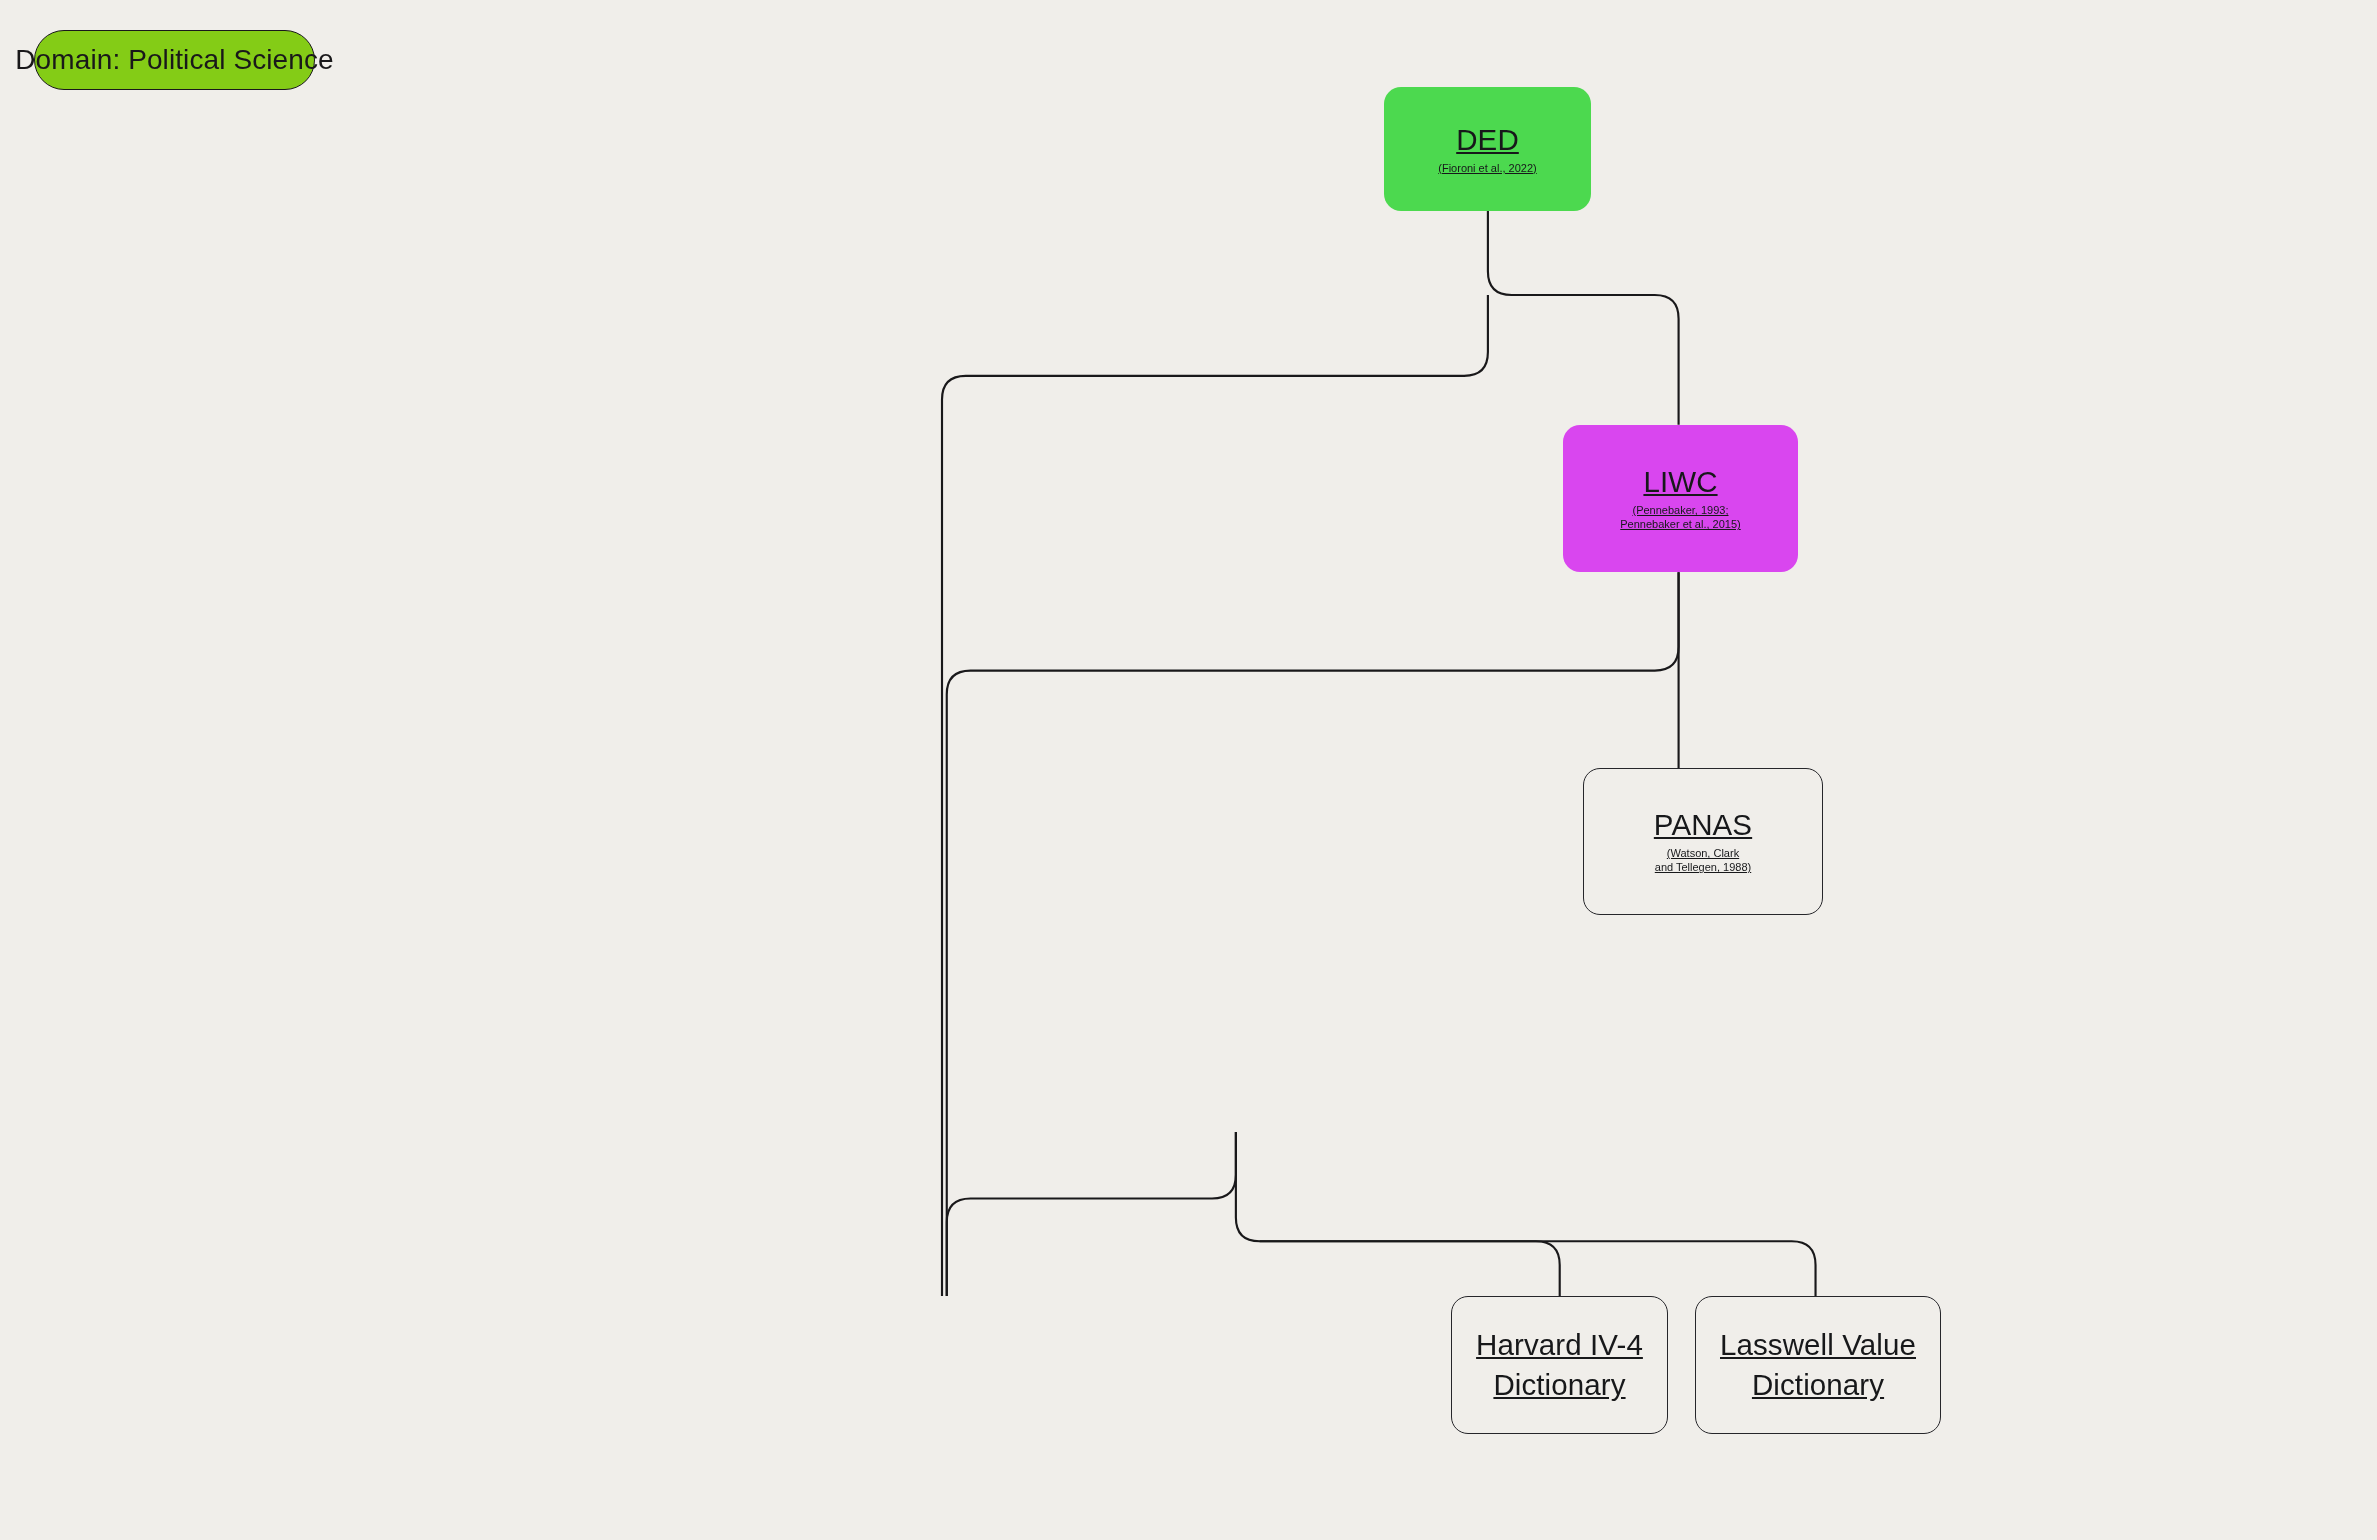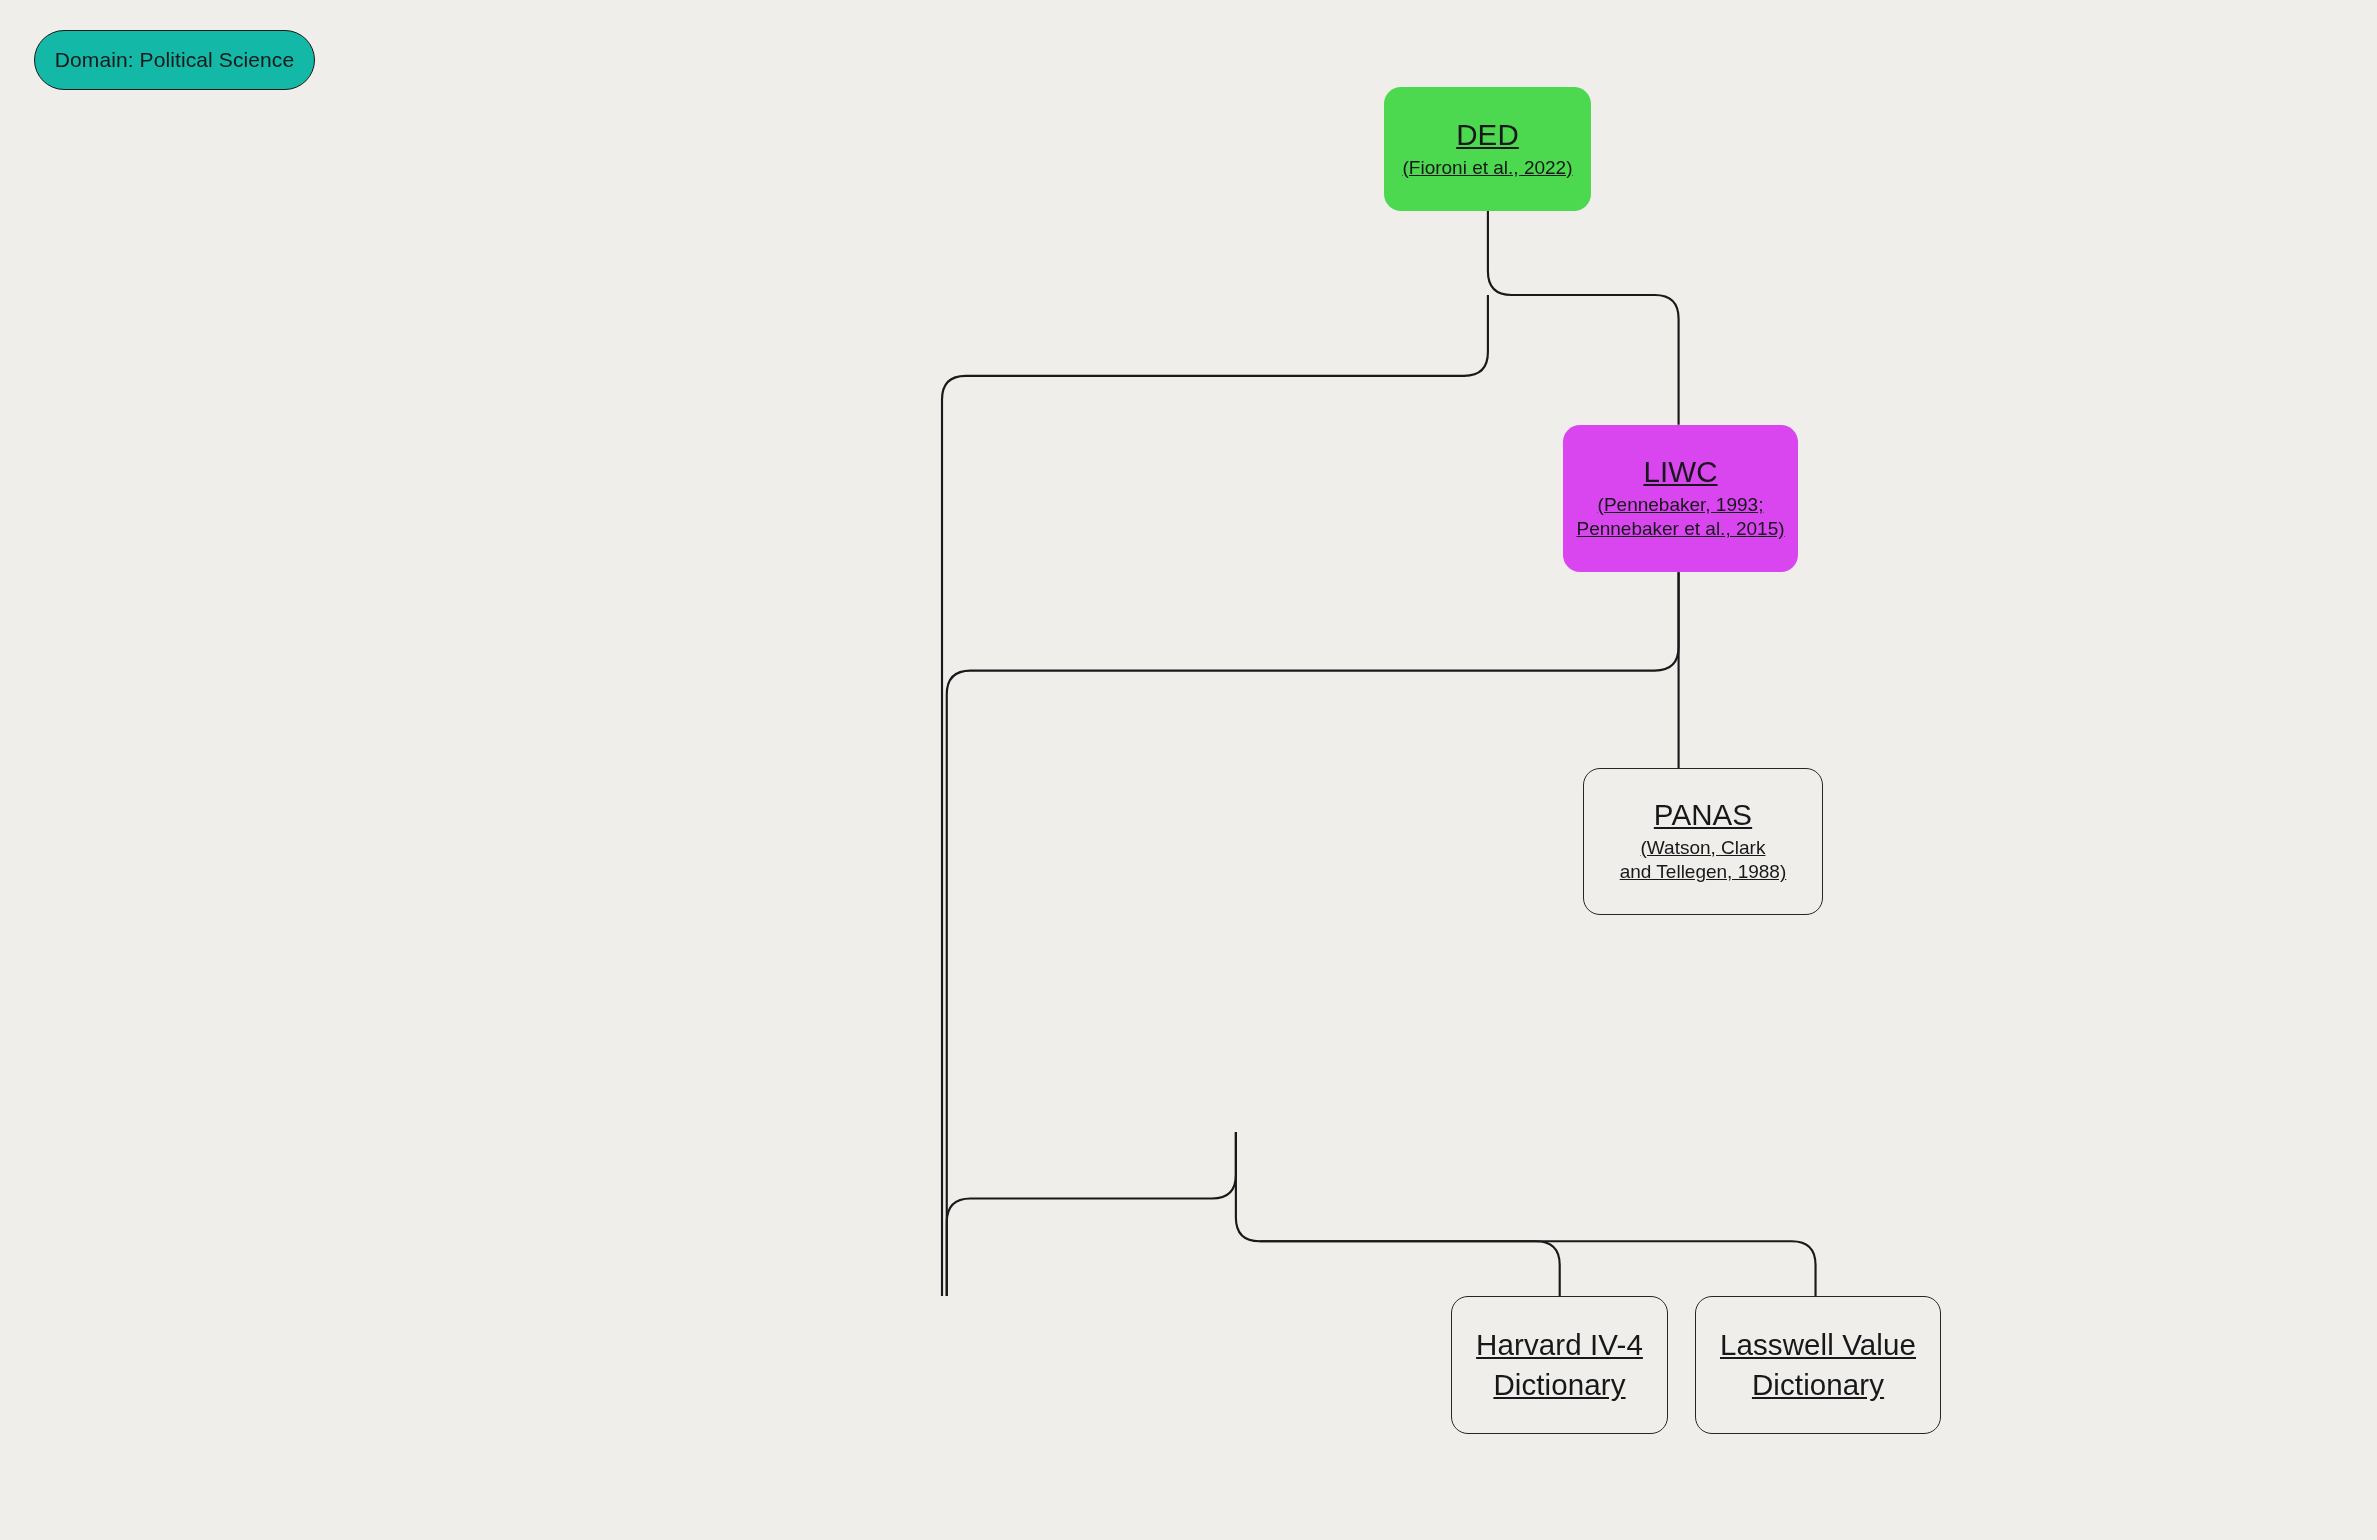--- a/index.html
+++ b/index.html
@@ -24,23 +24,23 @@
 
   
   .domain-badge {
     position: absolute;
     box-sizing: border-box;
     display: flex;
     align-items: center;
     justify-content: center;
     border: 1.9px solid #19181A;
     border-radius: 475px;
-    background: #14b8a6;
+    background: #84cc16;
     color: #19181A;
-    font-size: 21px;
+    font-size: 28px;
     letter-spacing: 0.1px;
     white-space: nowrap;
   }
 
   
   .node {
     position: absolute;
     box-sizing: border-box;
     display: flex;
     flex-direction: column;
@@ -51,21 +51,21 @@
     padding: 3.8px 8.6px;
     text-decoration: underline;
   }
   .node .title {
     font-size: 29.5px;
     line-height: 1.12;
     letter-spacing: 0.1px;
     white-space: pre-line;
   }
   .node .subtitle {
-    font-size: 19px;
+    font-size: 11px;
     line-height: 1.30;
     margin-top: 4.8px;
     white-space: pre-line;
   }
   .node.has-sub .title { margin-bottom: 0; }
 
   .node.green {
     background: #4CD94F;
     color: #17181A;
     border: none;

